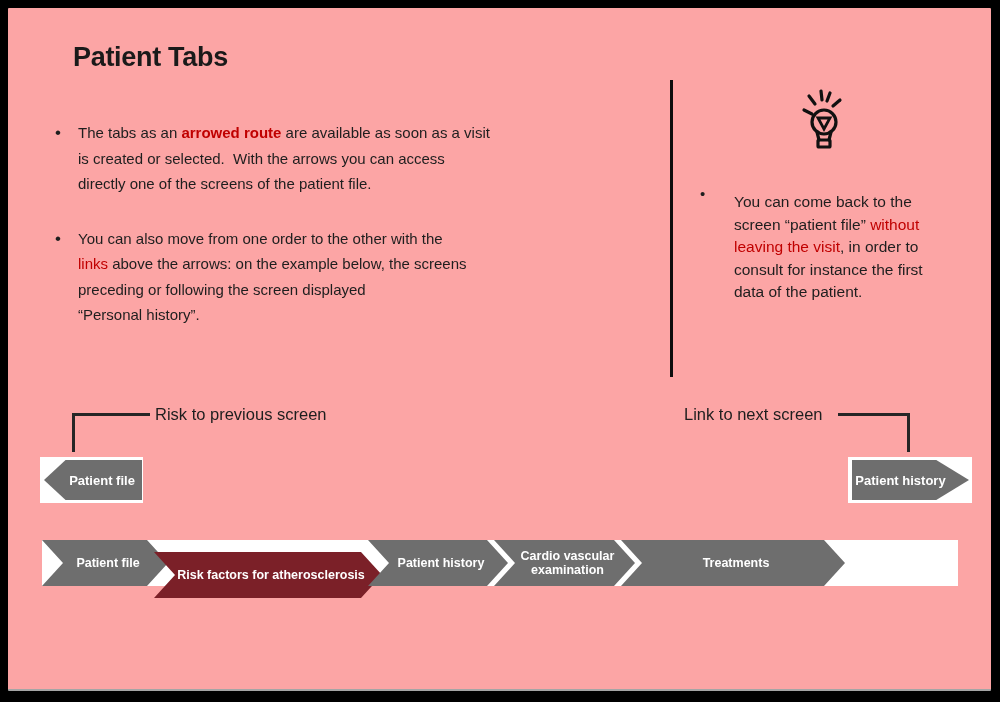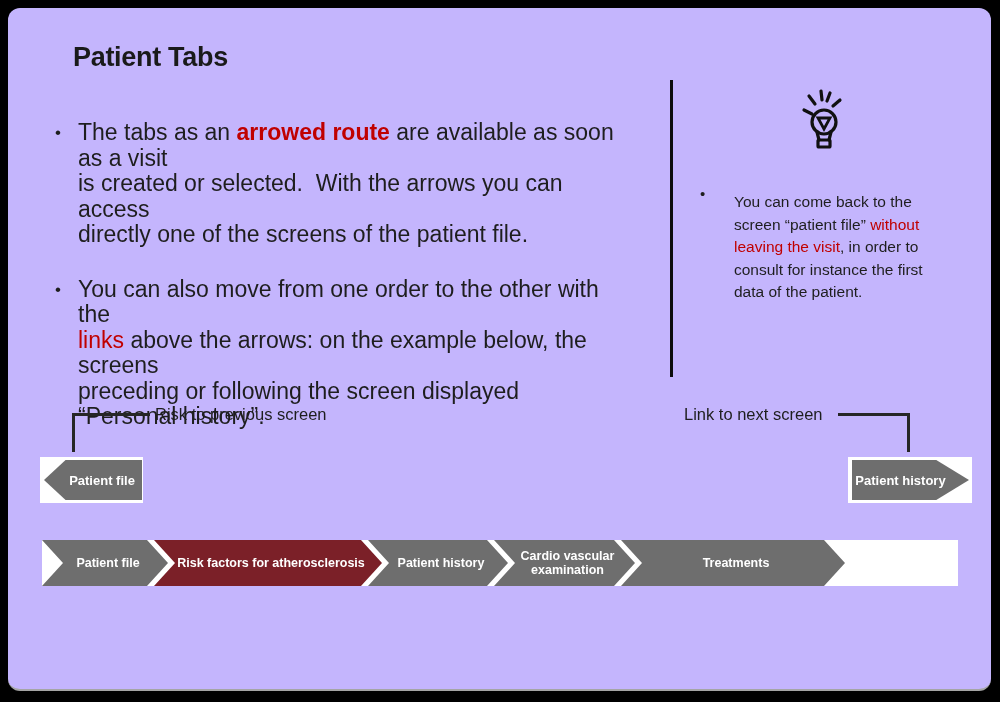--- a/index.html
+++ b/index.html
@@ -5,34 +5,34 @@
   html,body{margin:0;padding:0;}
   body{
     width:1000px;height:702px;position:relative;
     background:#000;
     font-family:"Liberation Sans", sans-serif;
     overflow:hidden;
   }
   .frame{position:absolute;inset:0;background:#000;border-radius:8px;}
   .slide{
     position:absolute;left:8px;top:8px;right:9px;bottom:11px;
-    background:#c4b5fd;border-radius:12px;
+    background:#fca5a5;border-radius:1px;
     border-bottom:2px solid #a5a5a5;
     overflow:hidden;
   }
   .title{
     position:absolute;left:65px;top:34px;margin:0;
     font-size:27px;font-weight:600;color:#1a1a1a;letter-spacing:-0.3px;
   }
   
   .bullets{position:absolute;left:47px;top:112px;width:560px;}
   .bullet-row{display:flex;margin-bottom:29px;}
   .bullet-dot{width:23px;flex:none;font-size:17px;color:#1e1e1e;line-height:25.5px;}
   .bullet-text{
-    font-size:23px;line-height:25.5px;color:#1e1e1e;
+    font-size:15px;line-height:25.5px;color:#1e1e1e;
     white-space:pre-line;
   }
   .bold{font-weight:bold;}
   
   .divider{position:absolute;left:662px;top:72px;width:2.5px;height:297px;background:#0d0d0d;}
   
   .bulb{position:absolute;left:788px;top:80px;}
   .tip-row{position:absolute;left:692px;top:175px;width:238px;display:flex;}
   .tip-dot{width:26px;flex:none;font-size:15px;color:#1e1e1e;line-height:22.5px;}
   .tip-text{font-size:15.5px;line-height:22.5px;color:#1e1e1e;white-space:pre-line;}
@@ -67,21 +67,21 @@
   }
   .chev{
     height:100%;flex:none;
     clip-path:polygon(0 0, calc(100% - 21px) 0, 100% 50%, calc(100% - 21px) 100%, 0 100%, 21px 50%);
     display:flex;align-items:center;justify-content:center;
     color:#fff;font-size:12.5px;font-weight:bold;
     padding:0;box-sizing:border-box;text-align:center;
   }
   .chev span{display:block;padding-left:14px;padding-right:8px;}
   .chev:nth-child(1){width:126px;}
-  .chev:nth-child(2){width:228px;margin-left:-14px;}
+  .chev:nth-child(2){width:228px;margin-left:-14px;margin-top:12px;}
   .chev:nth-child(3){width:140px;margin-left:-14px;}
   .chev:nth-child(4){width:141px;margin-left:-14px;}
   .chev:nth-child(5){width:224px;margin-left:-14px;}
   .chev:nth-child(6){width:114px;margin-left:-14px;font-style:italic;}
 </style>
 </head>
 <body>
 
 <div class="frame">
   <div class="slide">

